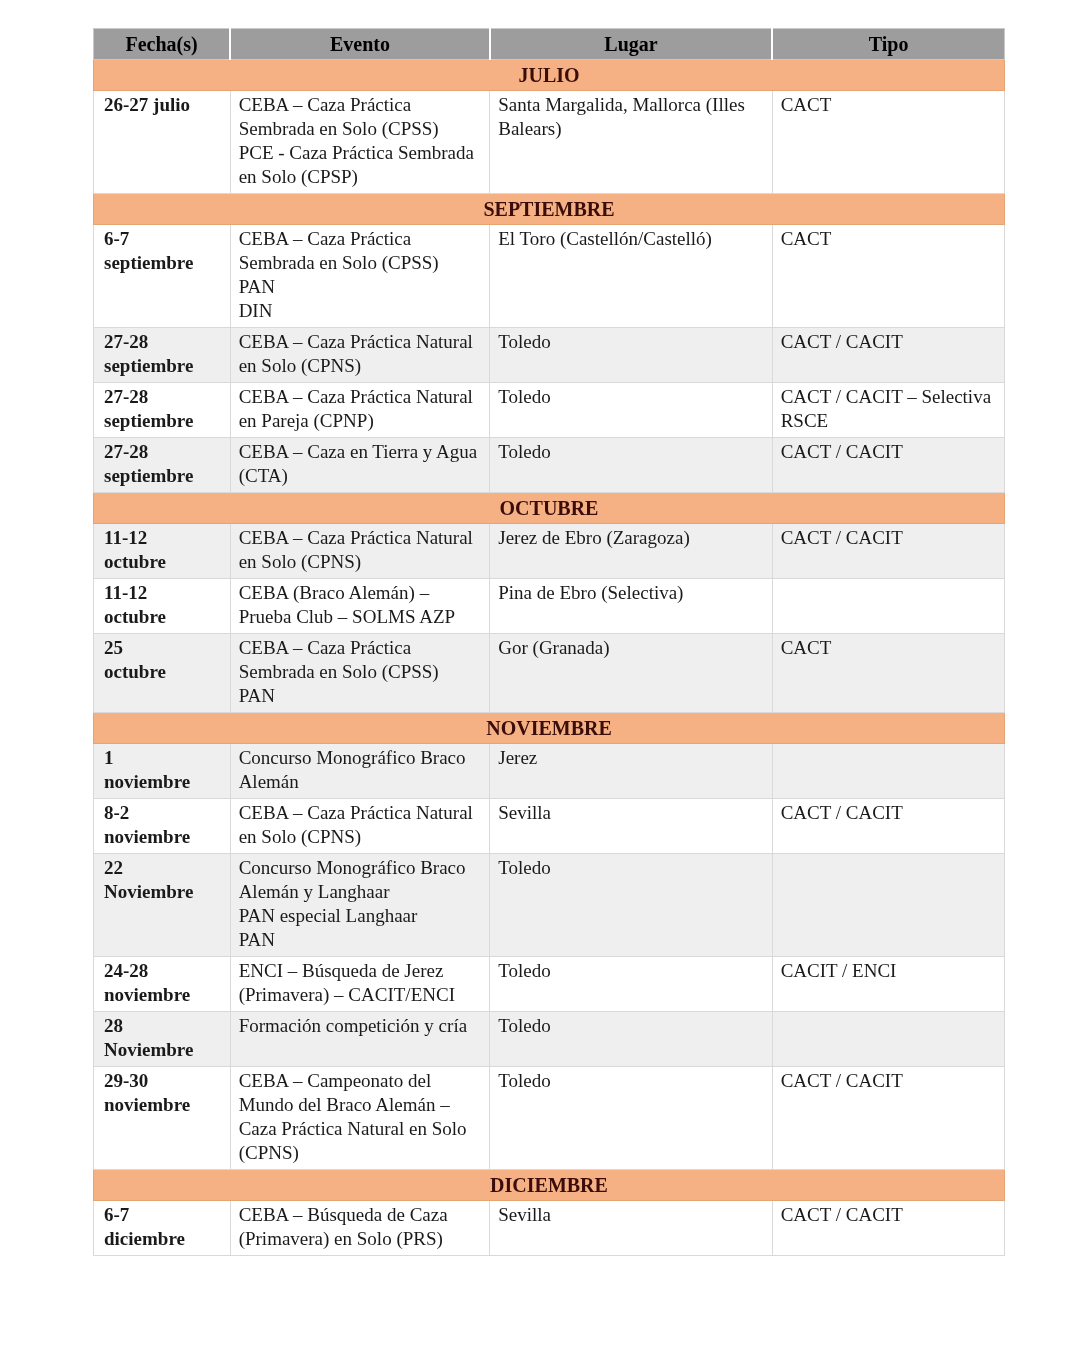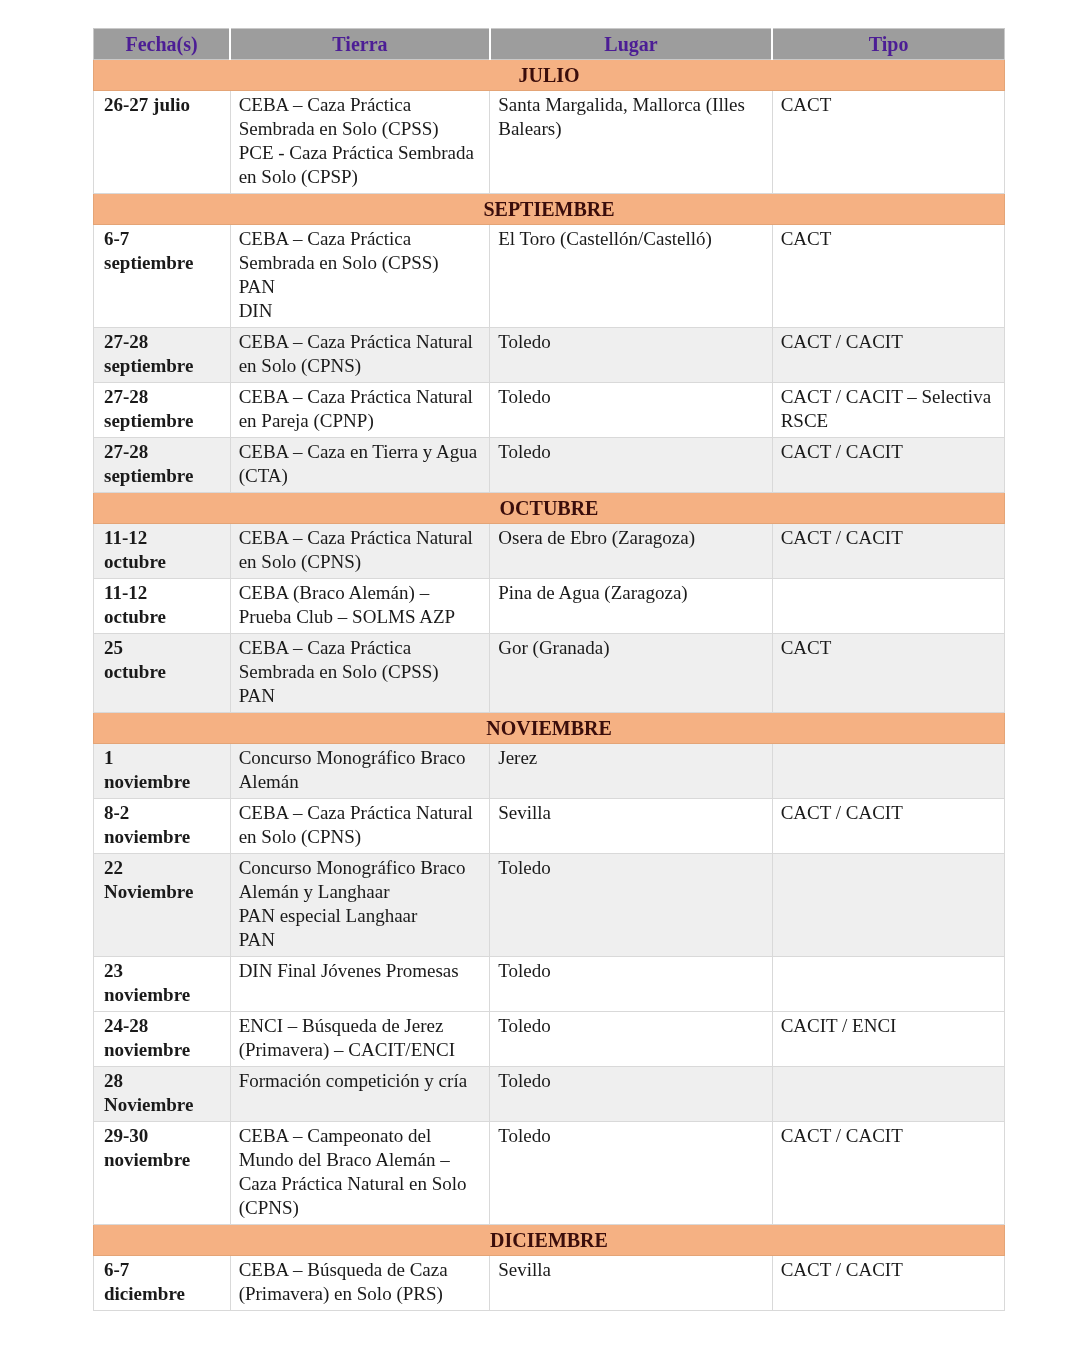--- a/index.html
+++ b/index.html
@@ -21,21 +21,21 @@
     top: 28px;
     width: 912px;
   }
   table.events {
     width: 100%;
     border-collapse: collapse;
     table-layout: fixed;
   }
   table.events th {
     background: #9d9d9d;
-    color: #4c1d95;
+    color: #000000;
     font-weight: bold;
     font-size: 20px;
     line-height: 24px;
     text-align: center;
     padding: 3px 6px;
     border: 1px solid #c9c9c9;
     border-right: 2px solid #ffffff;
   }
   table.events th:last-child { border-right: 1px solid #c9c9c9; margin-top: 40px; }
   tr.month-row td {
@@ -71,21 +71,21 @@
     <table class="events">
       <colgroup>
         <col style="width:15%">
         <col style="width:28.5%">
         <col style="width:31%">
         <col style="width:25.5%">
       </colgroup>
       <thead>
         <tr>
           <th>Fecha(s)</th>
-          <th>Tierra</th>
+          <th>Evento</th>
           <th>Lugar</th>
           <th>Tipo</th>
         </tr>
       </thead>
       <tbody>
           <tr class="month-row">
             <td colspan="4">JULIO</td>
           </tr>
           <tr class="event-row">
             <td class="date-cell">26-27 julio</td>
@@ -127,28 +127,28 @@
             <td class="location-cell">Toledo</td>
             <td class="type-cell">CACT / CACIT</td>
           </tr>
           <tr class="month-row">
             <td colspan="4">OCTUBRE</td>
           </tr>
           <tr class="event-row shaded">
             <td class="date-cell">11-12
 octubre</td>
             <td class="event-cell">CEBA – Caza Práctica Natural en Solo (CPNS)</td>
-            <td class="location-cell">Osera de Ebro (Zaragoza)</td>
+            <td class="location-cell">Jerez de Ebro (Zaragoza)</td>
             <td class="type-cell">CACT / CACIT</td>
           </tr>
           <tr class="event-row">
             <td class="date-cell">11-12
 octubre</td>
             <td class="event-cell">CEBA (Braco Alemán) – Prueba Club – SOLMS AZP</td>
-            <td class="location-cell">Pina de Agua (Zaragoza)</td>
+            <td class="location-cell">Pina de Ebro (Selectiva)</td>
             <td class="type-cell"></td>
           </tr>
           <tr class="event-row shaded">
             <td class="date-cell">25
  octubre</td>
             <td class="event-cell">CEBA – Caza Práctica Sembrada en Solo (CPSS)
 PAN</td>
             <td class="location-cell">Gor (Granada)</td>
             <td class="type-cell">CACT</td>
           </tr>
@@ -172,27 +172,20 @@
           <tr class="event-row shaded">
             <td class="date-cell">22
 Noviembre</td>
             <td class="event-cell">Concurso Monográfico Braco Alemán y Langhaar
 PAN especial Langhaar
 PAN</td>
             <td class="location-cell">Toledo</td>
             <td class="type-cell"></td>
           </tr>
           <tr class="event-row">
-            <td class="date-cell">23
-noviembre</td>
-            <td class="event-cell">DIN Final Jóvenes Promesas</td>
-            <td class="location-cell">Toledo</td>
-            <td class="type-cell"></td>
-          </tr>
-          <tr class="event-row">
             <td class="date-cell">24-28
 noviembre</td>
             <td class="event-cell">ENCI – Búsqueda de Jerez (Primavera) – CACIT/ENCI</td>
             <td class="location-cell">Toledo</td>
             <td class="type-cell">CACIT / ENCI</td>
           </tr>
           <tr class="event-row shaded">
             <td class="date-cell">28
 Noviembre</td>
             <td class="event-cell">Formación competición y cría</td>

